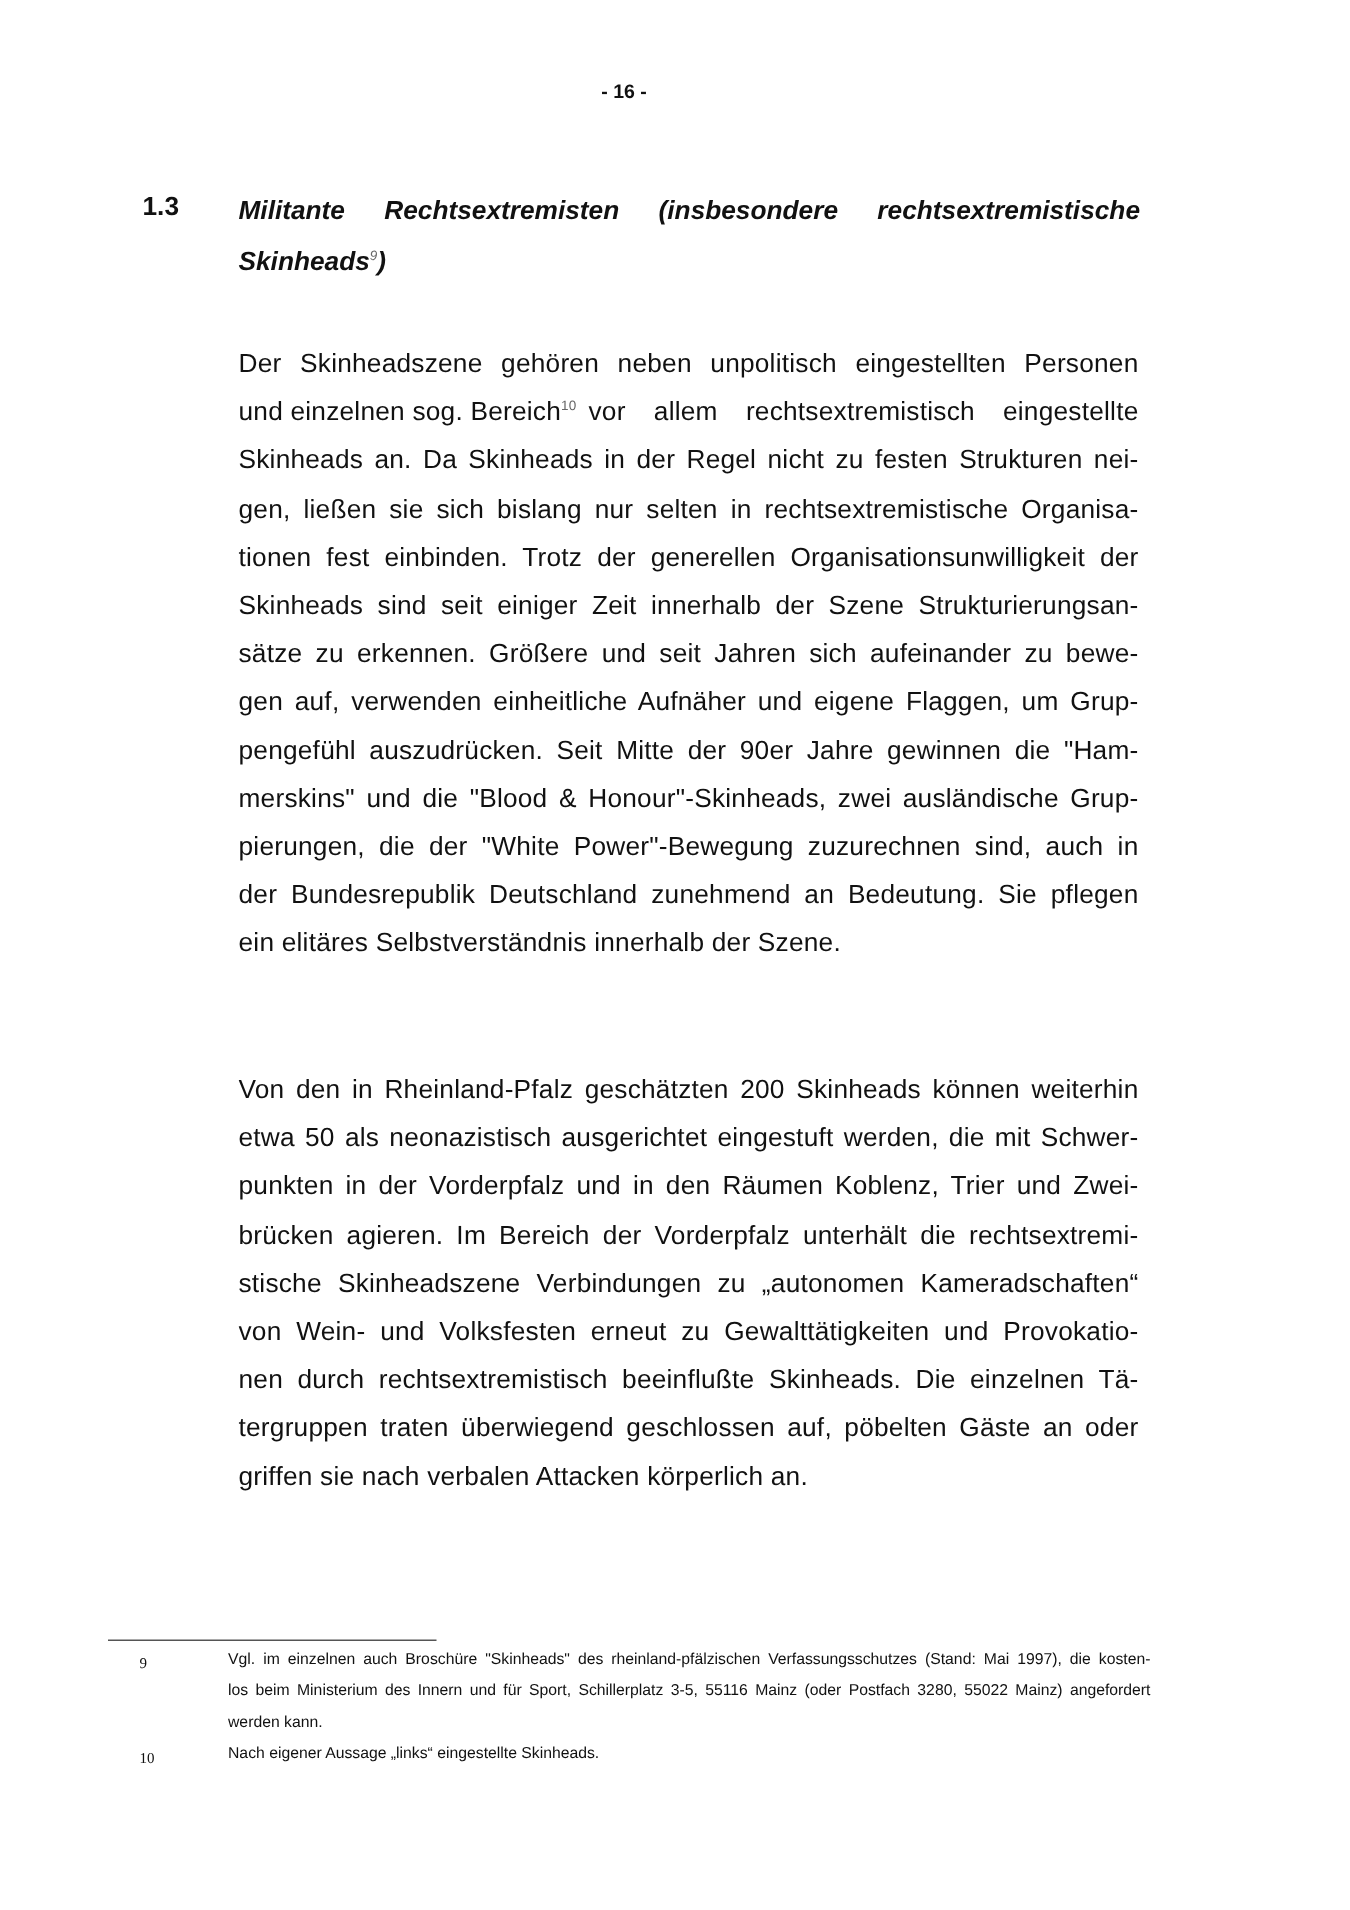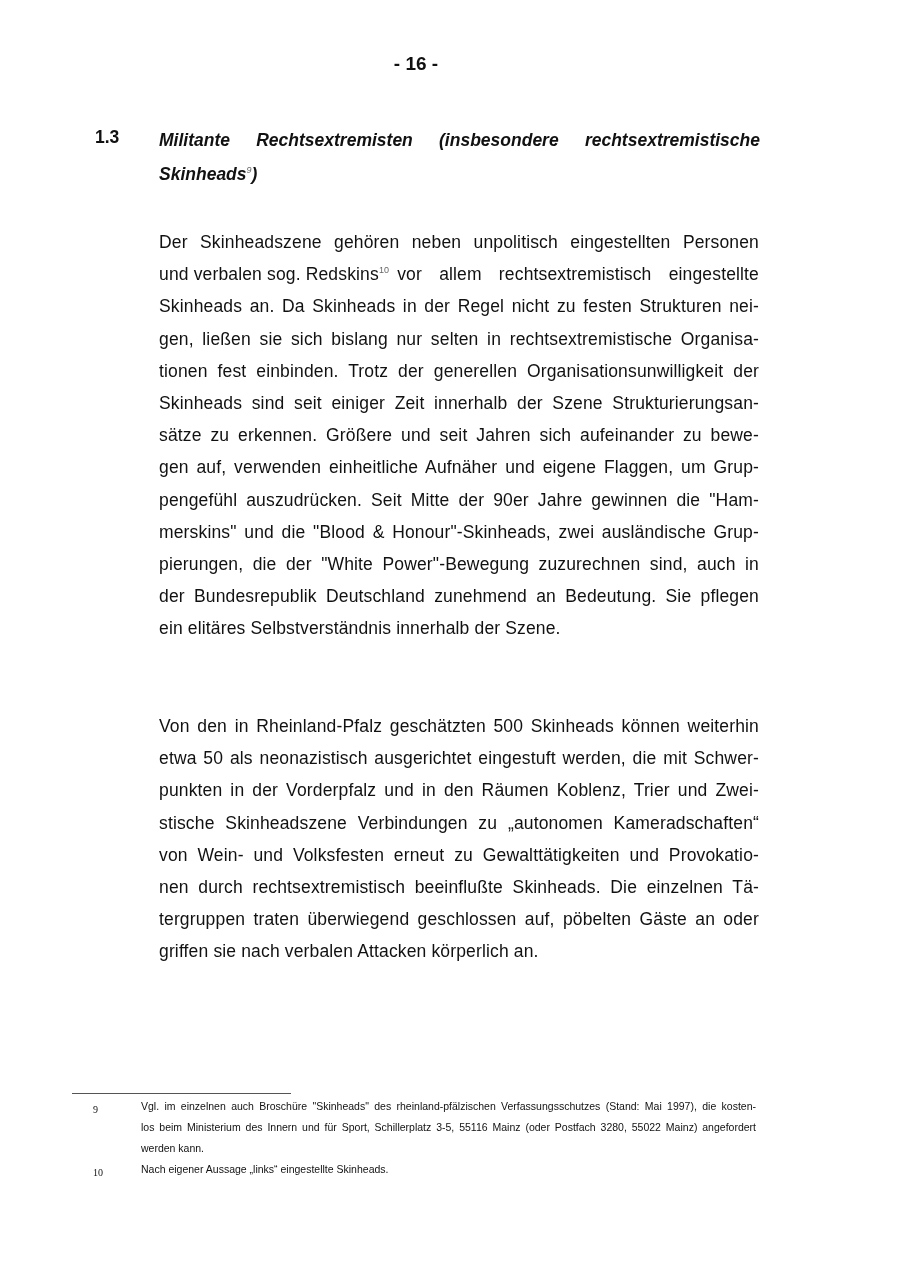--- a/index.html
+++ b/index.html
@@ -1,32 +1,32 @@
 <!DOCTYPE html>
 <html><head>
 <meta charset="utf-8">
 <style>
   html, body { margin: 0; padding: 0; background: #ffffff; }
   body { width: 900px; height: 1273px; position: relative; overflow: hidden; color: #111111; font-family: "Liberation Sans", "DejaVu Sans", sans-serif; }
-  .page-number { position: absolute; top: 53px; left: 0; width: 832px; text-align: center; font-weight: bold; font-size: 19px; }
+  .page-number { position: absolute; top: 53px; left: 0; width: 832px; text-align: center; font-weight: bold; font-size: 13px; }
   .heading { position: absolute; left: 95px; top: 127px; width: 665px; font-weight: bold; font-size: 17.5px; }
   .heading-num { position: absolute; left: 0; top: 0; }
   .heading-text { position: absolute; left: 64px; top: 0; width: 601px; font-style: italic; }
   .heading-line { height: 34px; line-height: 26px; display: block; }
   .heading-line.justify { text-align: justify; text-align-last: justify; }
   sup { font-size: 9px; font-weight: normal; color: #666; vertical-align: 7px; line-height: 0; }
   .para { position: absolute; left: 159px; width: 600px; font-size: 17.5px; letter-spacing: 0.15px; }
   .line { display: block; height: 32.2px; line-height: 32px; white-space: nowrap; }
   .line.j { text-align: justify; text-align-last: justify; white-space: normal; overflow: hidden; }
   .para1 { top: 226px; }
   .para2 { top: 710px; }
   .fn-rule { position: absolute; left: 72px; top: 1093px; width: 219px; height: 1px; background: #555; }
   .footnote { position: absolute; left: 72px; width: 690px; font-size: 10.5px; line-height: 21px; }
   .fn-num { position: absolute; left: 21px; top: 3px; font-family: "Liberation Serif", "DejaVu Serif", serif; font-size: 10px; }
-  .fn-text { position: absolute; left: 69px; width: 615px; }
+  .fn-text { position: absolute; left: 80px; width: 615px; }
   .fn-line { display: block; white-space: nowrap; }
   .fn-line.j { text-align: justify; text-align-last: justify; white-space: normal; }
   .fn9 { top: 1096px; }
   .fn10 { top: 1159px; }
 </style>
 </head>
 <body>
 
 <div class="page-number">- 16 -</div>
 
@@ -34,40 +34,41 @@
   <span class="heading-num">1.3</span>
   <div class="heading-text">
     <span class="heading-line justify">Militante Rechtsextremisten (insbesondere rechtsextremistische</span>
     <span class="heading-line"><span>Skinheads</span><sup>9</sup><span>)</span></span>
   </div>
 </div>
 
 <div class="para para1">
   <span class="line j">Der Skinheadszene gehören neben unpolitisch eingestellten Personen</span>
   <span class="line j" style="display:flex;justify-content:space-between;">
-      <span style="white-space:nowrap;"><span>und verbalen sog. Redskins</span><sup>10</sup></span>
+      <span style="white-space:nowrap;"><span>und einzelnen sog. Bereich</span><sup>10</sup></span>
       <span style="flex:1;margin-left:8px;text-align:justify;text-align-last:justify;">vor allem rechtsextremistisch eingestellte</span>
     </span>
   <span class="line j">Skinheads an. Da Skinheads in der Regel nicht zu festen Strukturen nei-</span>
   <span class="line j">gen, ließen sie sich bislang nur selten in rechtsextremistische Organisa-</span>
   <span class="line j">tionen fest einbinden. Trotz der generellen Organisationsunwilligkeit der</span>
   <span class="line j">Skinheads sind seit einiger Zeit innerhalb der Szene Strukturierungsan-</span>
   <span class="line j">sätze zu erkennen. Größere und seit Jahren sich aufeinander zu bewe-</span>
   <span class="line j">gen auf, verwenden einheitliche Aufnäher und eigene Flaggen, um Grup-</span>
   <span class="line j">pengefühl auszudrücken. Seit Mitte der 90er Jahre gewinnen die "Ham-</span>
   <span class="line j">merskins" und die "Blood &amp; Honour"-Skinheads, zwei ausländische Grup-</span>
   <span class="line j">pierungen, die der "White Power"-Bewegung zuzurechnen sind, auch in</span>
   <span class="line j">der Bundesrepublik Deutschland zunehmend an Bedeutung. Sie pflegen</span>
   <span class="line">ein elitäres Selbstverständnis innerhalb der Szene.</span>
 </div>
 
 <div class="para para2">
-  <span class="line j">Von den in Rheinland-Pfalz geschätzten 500 Skinheads können weiterhin</span>
+  <span class="line j">Von den in Rheinland-Pfalz geschätzten 200 Skinheads können weiterhin</span>
   <span class="line j">etwa 50 als neonazistisch ausgerichtet eingestuft werden, die mit Schwer-</span>
   <span class="line j">punkten in der Vorderpfalz und in den Räumen Koblenz, Trier und Zwei-</span>
+  <span class="line j">brücken agieren. Im Bereich der Vorderpfalz unterhält die rechtsextremi-</span>
   <span class="line j">stische Skinheadszene Verbindungen zu „autonomen Kameradschaften“</span>
   <span class="line j">von Wein- und Volksfesten erneut zu Gewalttätigkeiten und Provokatio-</span>
   <span class="line j">nen durch rechtsextremistisch beeinflußte Skinheads. Die einzelnen Tä-</span>
   <span class="line j">tergruppen traten überwiegend geschlossen auf, pöbelten Gäste an oder</span>
   <span class="line">griffen sie nach verbalen Attacken körperlich an.</span>
 </div>
 
 <div class="fn-rule"></div>
 
 <div class="footnote fn9">

